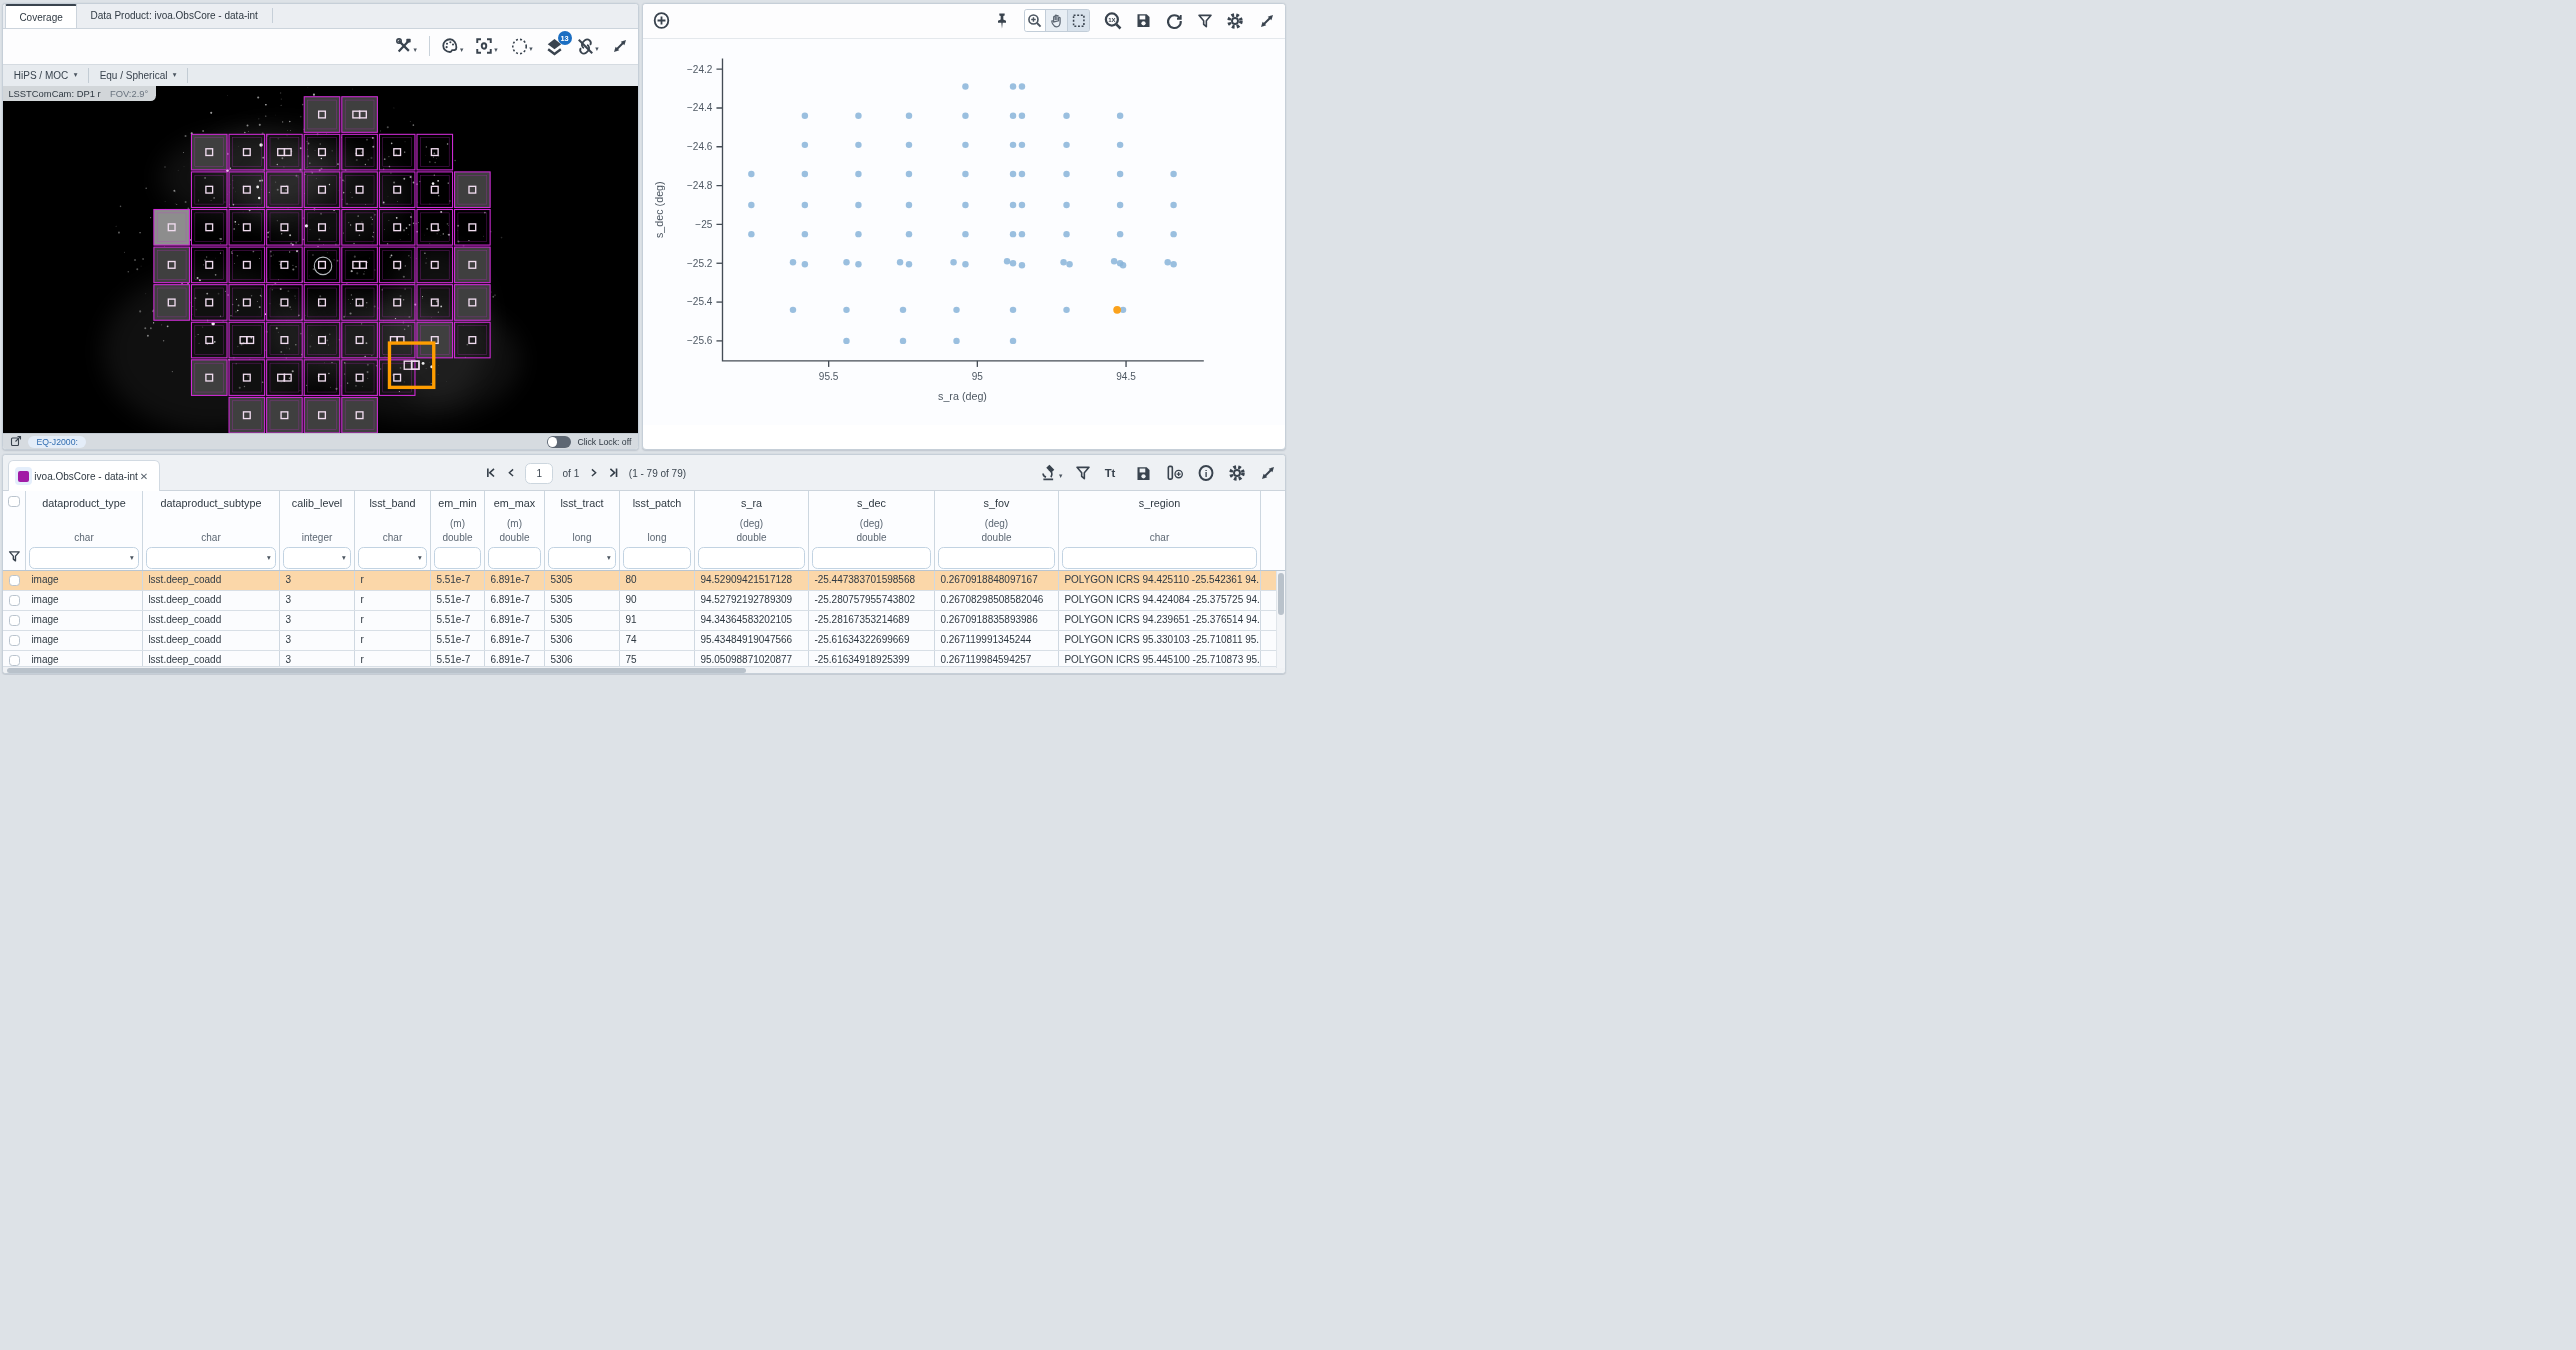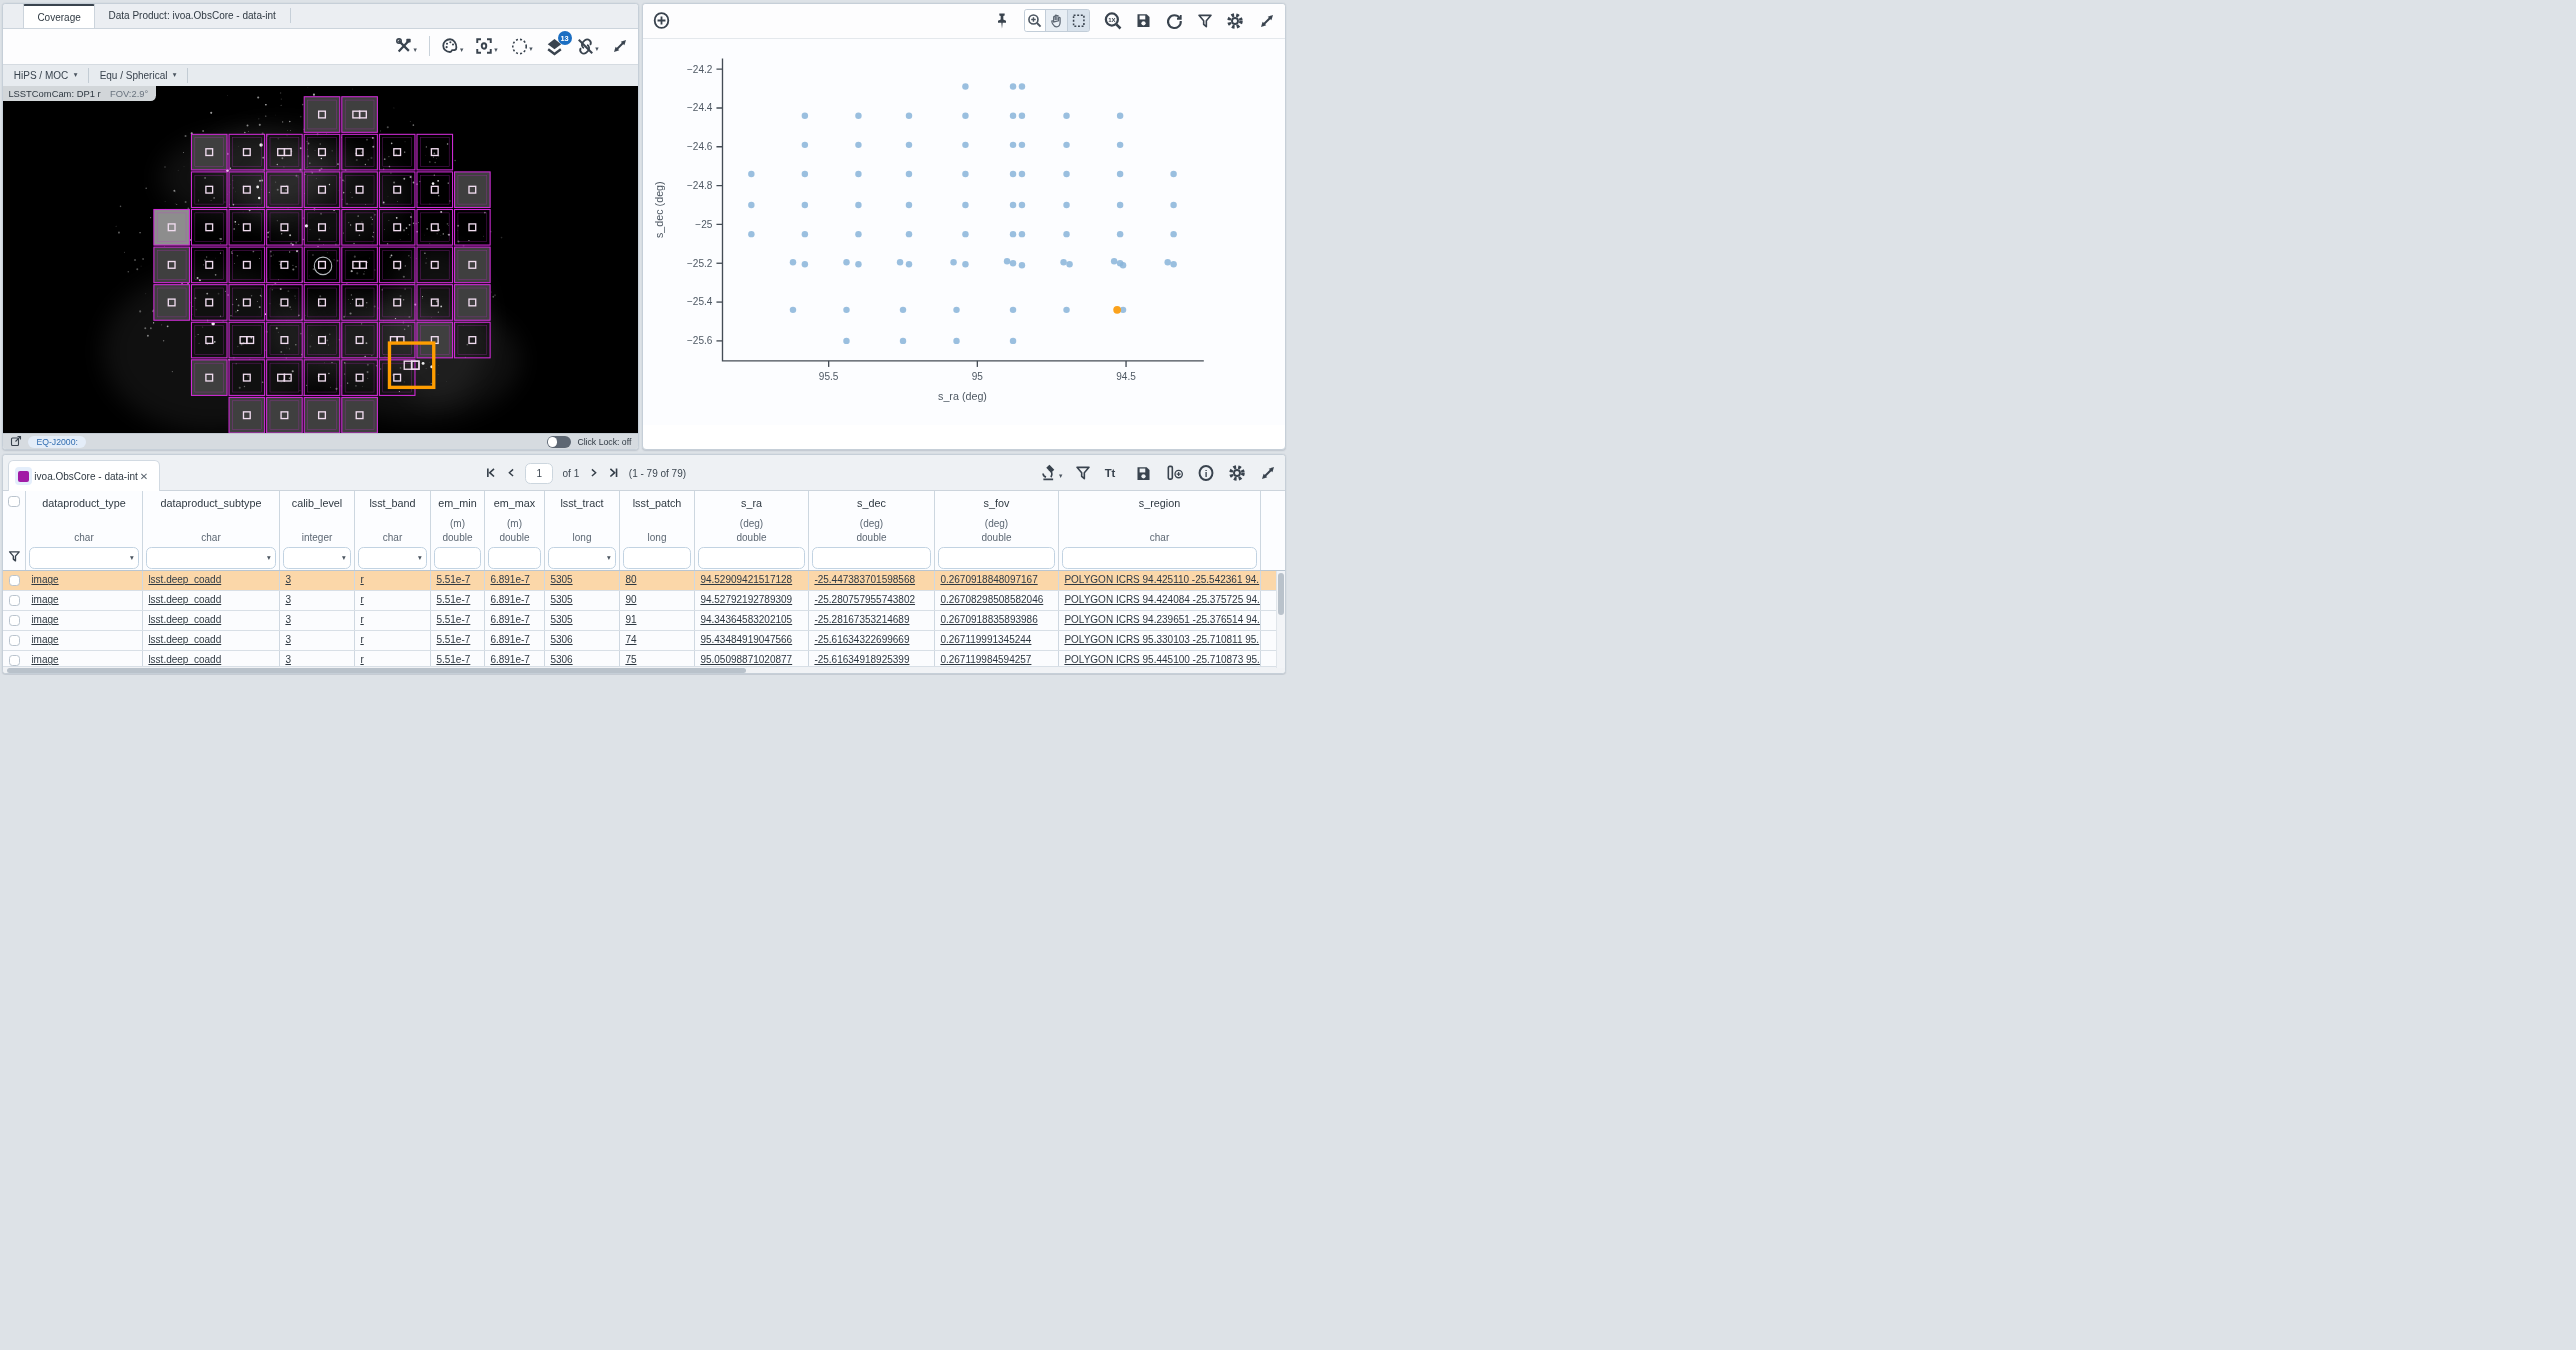--- a/index.html
+++ b/index.html
@@ -7,21 +7,21 @@
     font-family:"Liberation Sans","DejaVu Sans",sans-serif; color:#2f3942; overflow:hidden; }
   .app { position:relative; width:1288px; height:675px; }
   .panel { position:absolute; background:#fff; border:0.7px solid #c6cfd8; border-radius:4px;
     box-shadow:0 0.7px 1.3px rgba(60,80,100,.18); overflow:hidden; }
   #coverage-panel { left:2px; top:2.7px;  width:637px;  height:447px; }
   #chart-panel    { left:642px; top:2.7px; width:644px; height:447px; }
   #table-panel    { left:2px; top:454px; width:1284px; height:220px; }
 
   
   .tabbar { position:relative; height:25px; background:#ebeef2; border-bottom:0.7px solid #ccd4dc;
-            display:flex; align-items:stretch; padding-left:20px; }
+            display:flex; align-items:stretch; padding-left:2px; }
   .tab { display:flex; align-items:center; padding:0 13.4px; font-size:10px; cursor:pointer;
          border-right:0.7px solid transparent; position:relative; white-space:nowrap;}
   .tab.active { background:#fff; border-left:0.7px solid #ccd4dc; border-right:0.7px solid #ccd4dc;
          border-top:2px solid #39434e; border-radius:2px 2px 0 0; margin-bottom:-0.7px; }
   .tab-divider { width:0.7px; background:#c6cfd8; margin:4.7px 0; }
 
   
   .icon-row { display:flex; align-items:center; justify-content:flex-end; gap:12px;
               height:35px; padding:0 9.4px; background:#fdfdfe; }
   .icon-btn { position:relative; display:flex; align-items:flex-start; cursor:pointer; }
@@ -86,21 +86,21 @@
   .hfilter { position:absolute; left:2.7px; right:2.7px; top:56px; height:21.5px; background:#fff;
              border:1px solid #c2d3e2; border-radius:5.4px; }
   .hfilter .fcaret { position:absolute; right:4.7px; top:5.4px; font-size:7.4px; color:#4a545f; }
   .cb-col { width:23px; min-width:23px; display:flex; align-items:flex-start; justify-content:center; }
   .checkbox { width:11.4px; height:11.4px; border:1px solid #b9c3cd; border-radius:3.4px; background:#fff;
               margin-top:4.7px; cursor:pointer; }
   .hdr-row .funnel-holder { position:absolute; left:5.4px; top:59px; }
   .trow { display:flex; border-bottom:0.7px solid #d8dfe6; height:20px; background:#fbfcfe; }
   .trow.hl { background:#fbd7a9; }
   .trow.partial { height:16px; overflow:hidden; }
-  .tcell { border-right:0.7px solid #cfd8e1; padding:3.4px 0 0 5.4px; white-space:nowrap; overflow:hidden;text-decoration:underline; }
+  .tcell { border-right:0.7px solid #cfd8e1; padding:3.4px 0 0 5.4px; white-space:nowrap; overflow:hidden; }
   .trow .cb-col .checkbox{ margin-top:4px; }
   .vscroll { position:absolute; right:0; top:116px; width:9.4px; height:97px; background:#f2f4f7; border-left:0.7px solid #e0e5ea;}
   .vscroll .thumb { position:absolute; left:1.3px; top:2px; width:6px; height:42px; border-radius:3.4px; background:#b9c2cb; }
   .hscroll { position:relative; height:6.7px; margin-top:0; background:#f0f2f5; }
   .hscroll .thumb { position:absolute; left:4px; top:0.7px; height:5.4px; width:739px; border-radius:2.7px; background:#b9c2cb; }
 
   svg text { font-family:"Liberation Sans","DejaVu Sans",sans-serif; }
 </style>
 </head>
 <body>

